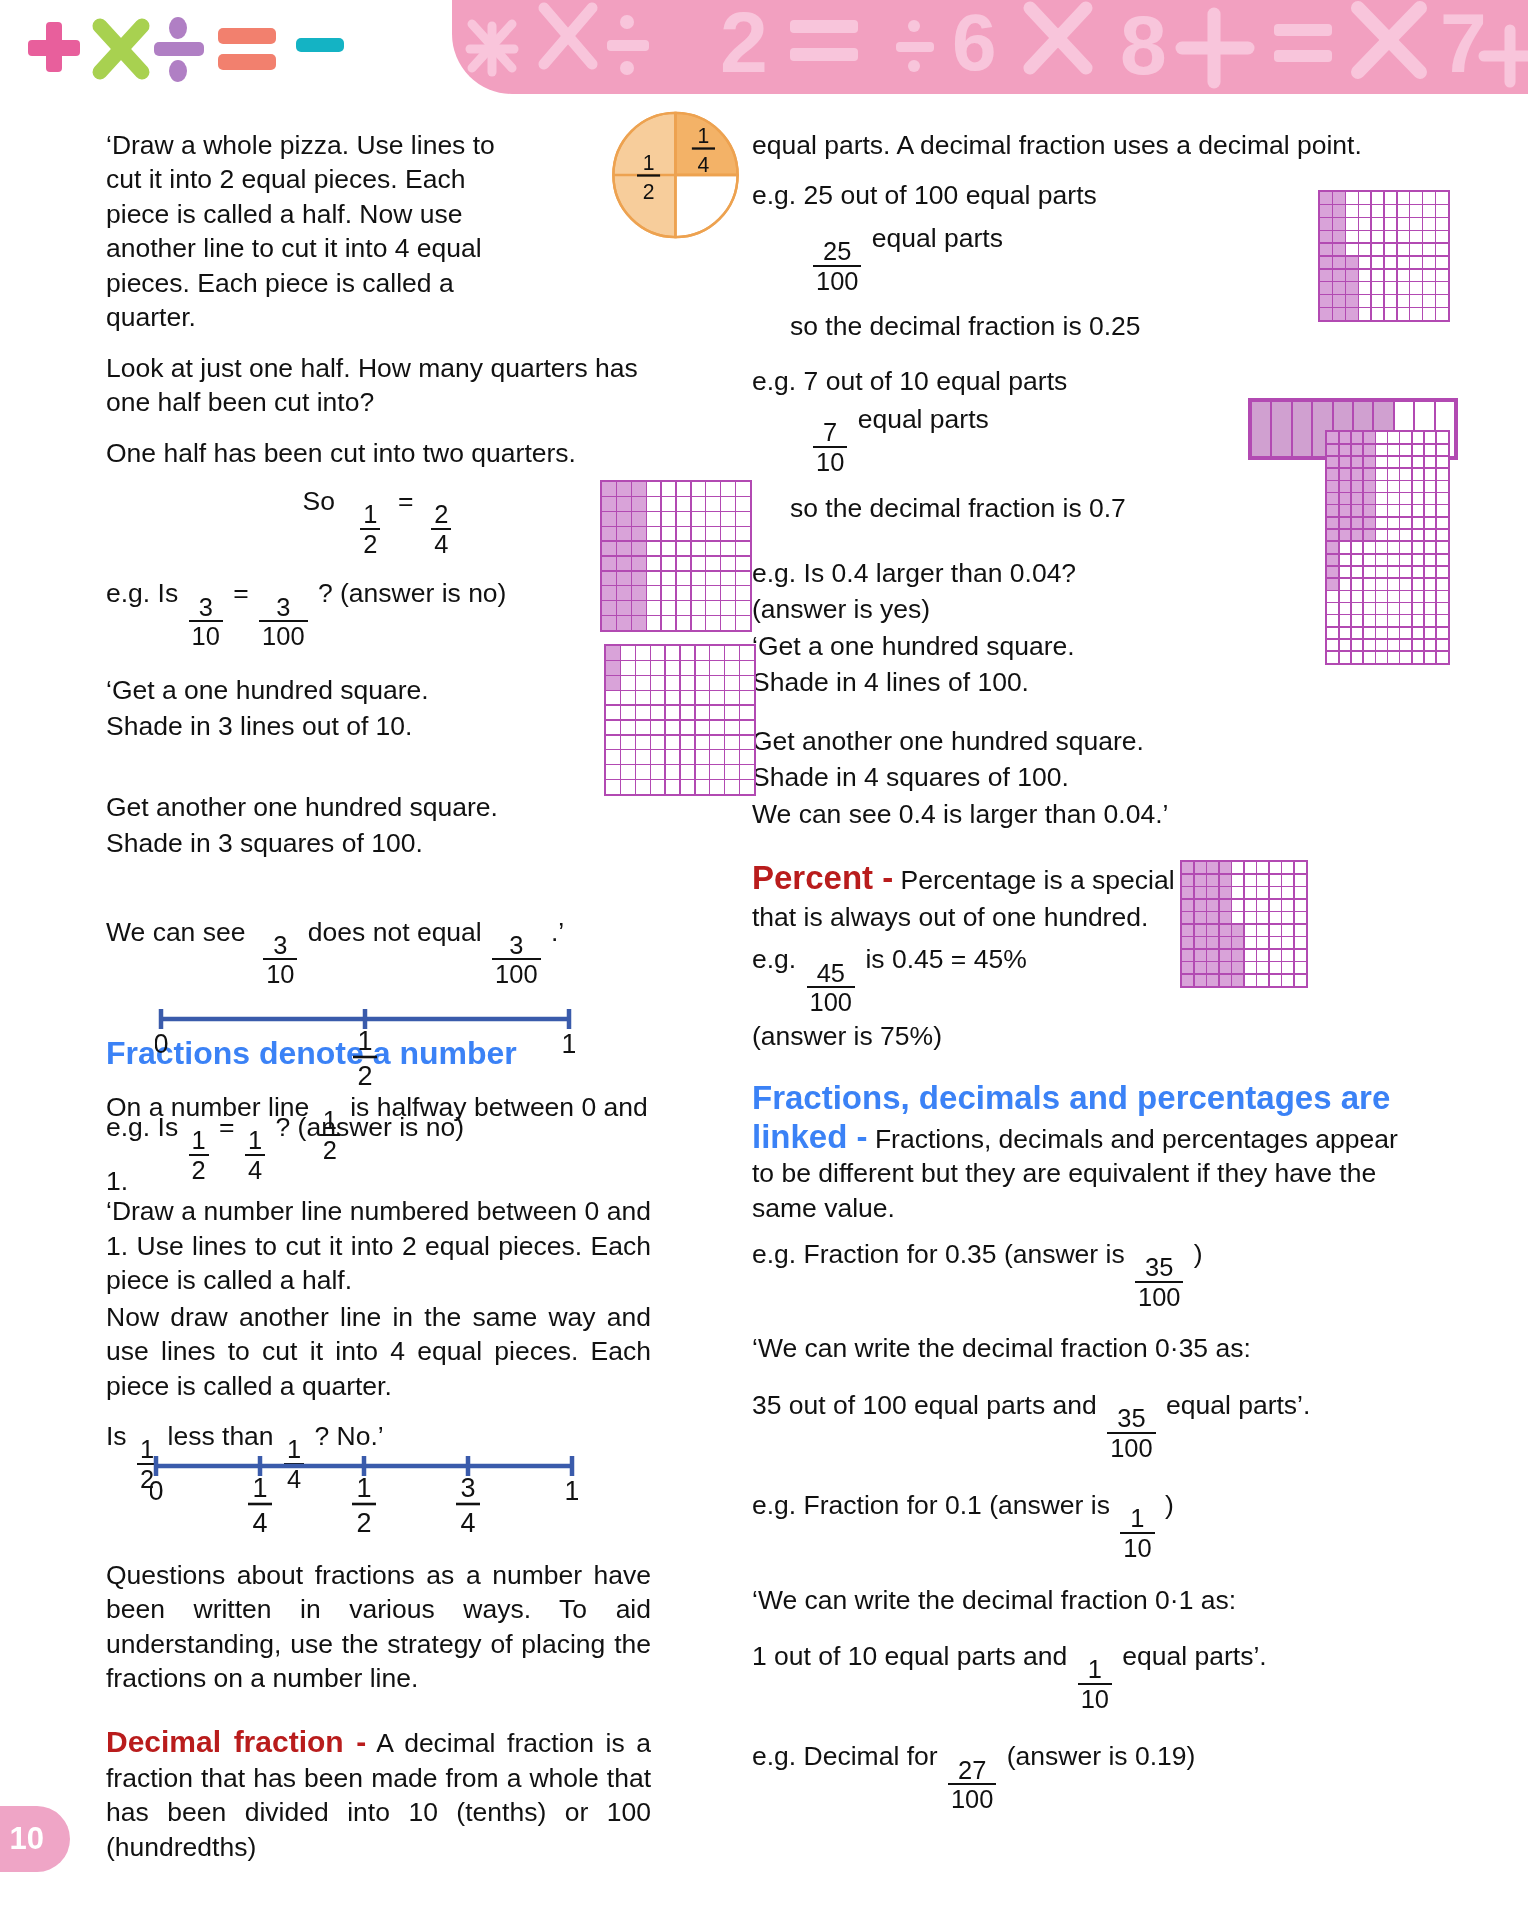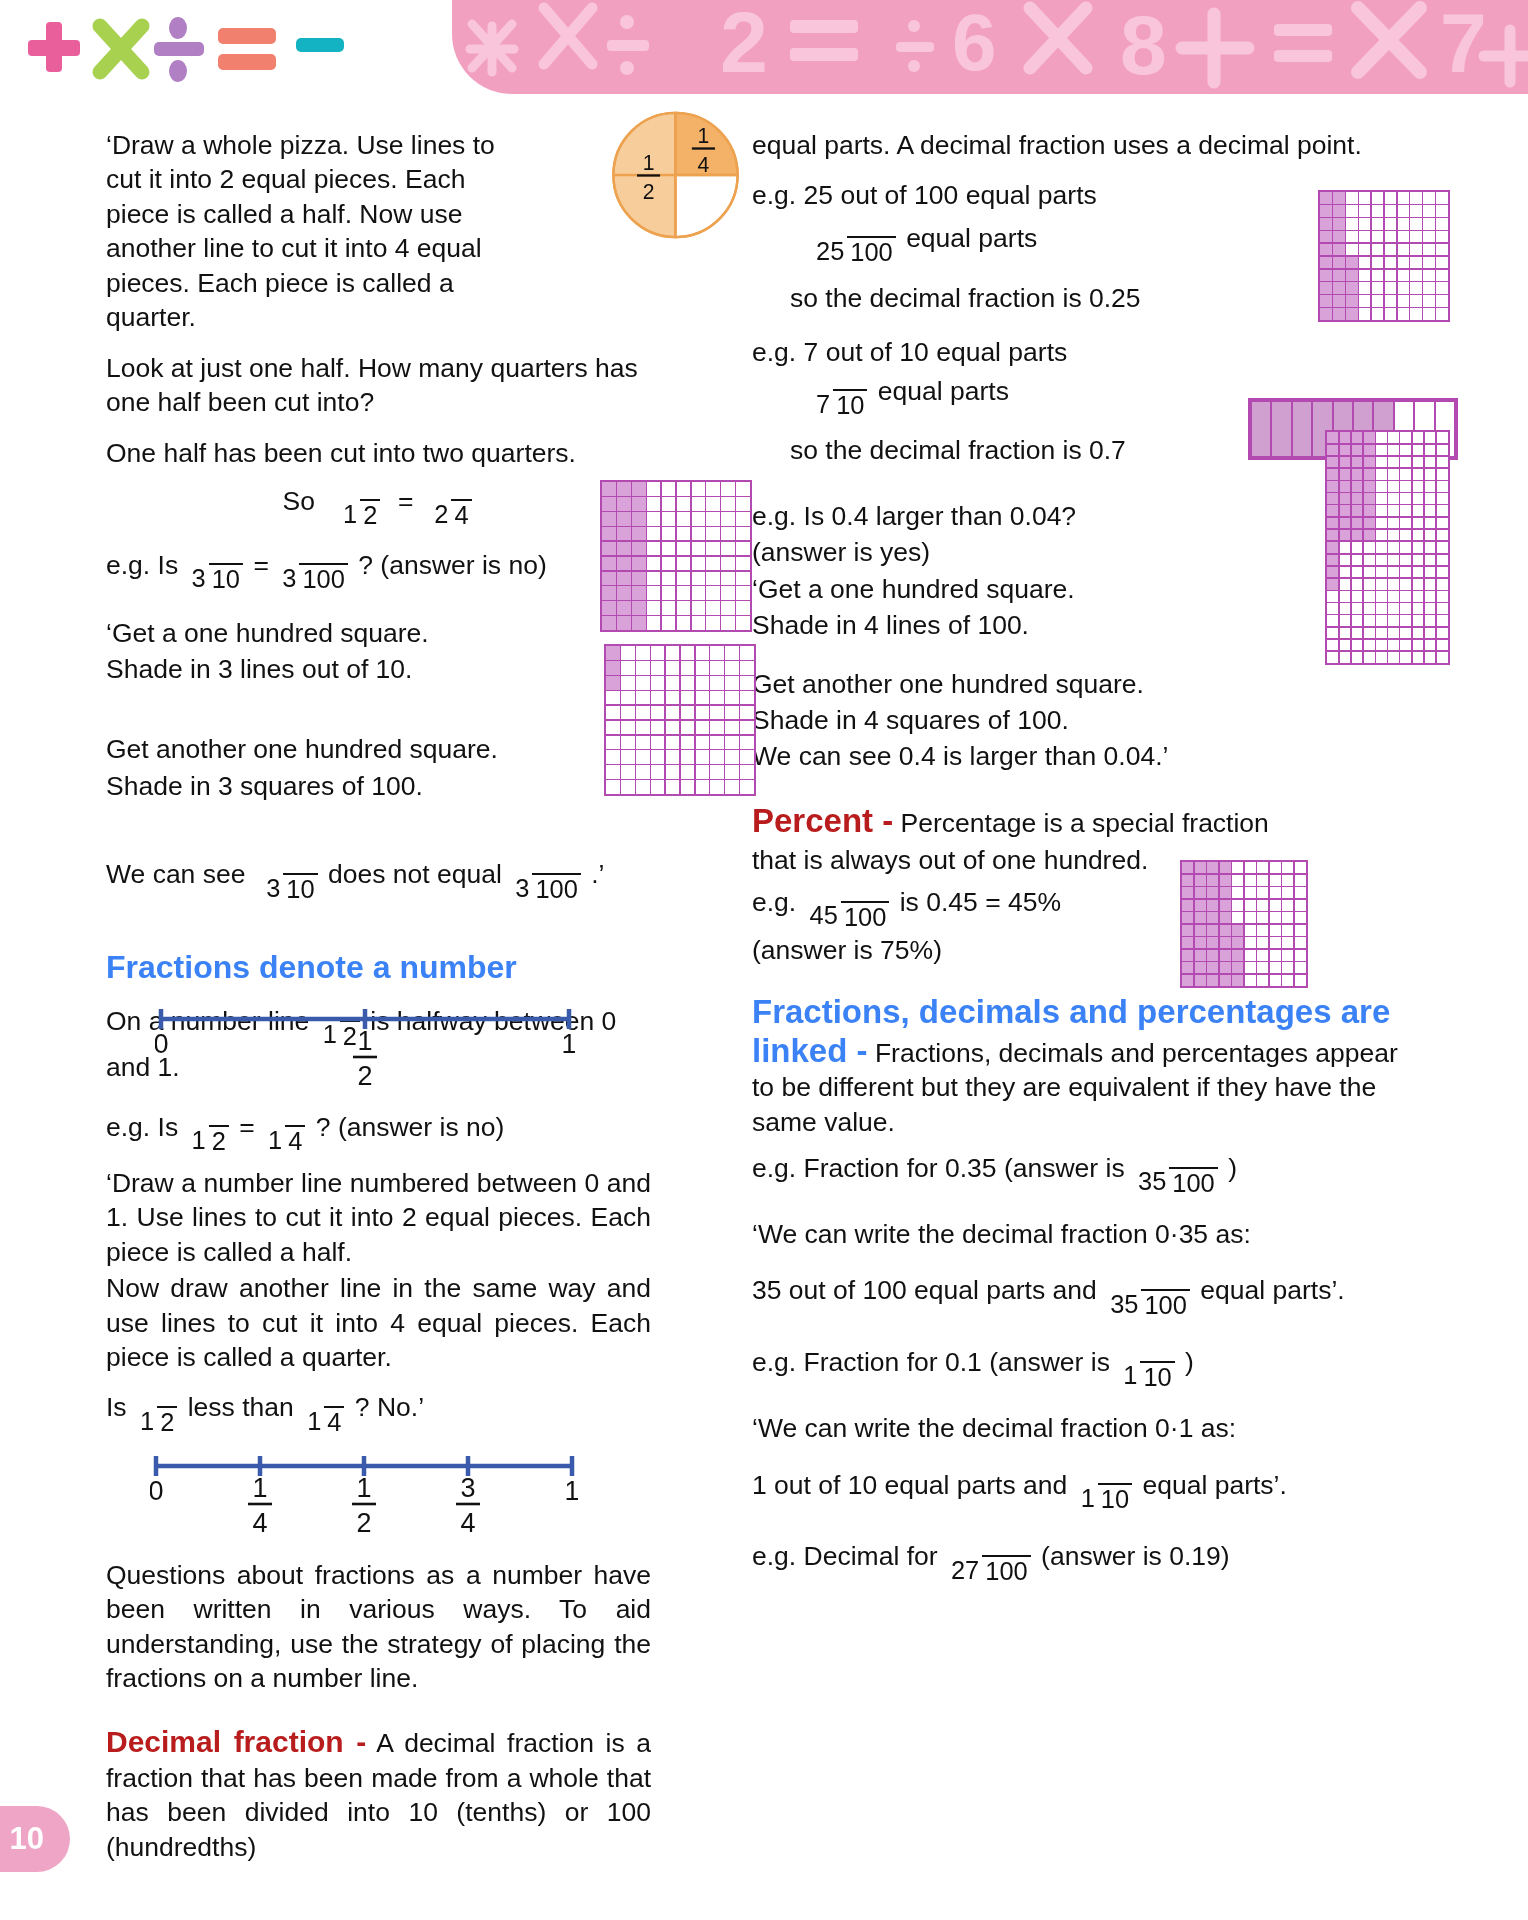--- a/index.html
+++ b/index.html
@@ -43,20 +43,21 @@
   .col-left  { left: 106px;  width: 545px; }
   .col-right { left: 752px; width: 665px; }
 
   p.t { margin: 0 0 2px 0; }
   p.gap { margin-top: 16px; }
   .just { text-align: justify; text-justify: inter-word; }
 
   
   .frac {
     display: inline-flex;
+    flex-direction: column;
     align-items: center;
     vertical-align: -0.52em;
     line-height: 1;
     margin: 0 3px;
     font-size: 0.96em;
   }
   .frac .num { padding: 0 3px; line-height: 1.05; }
   .frac .den { padding: 0 3px; line-height: 1.12; border-top: 2.5px solid #111; }
 
   

